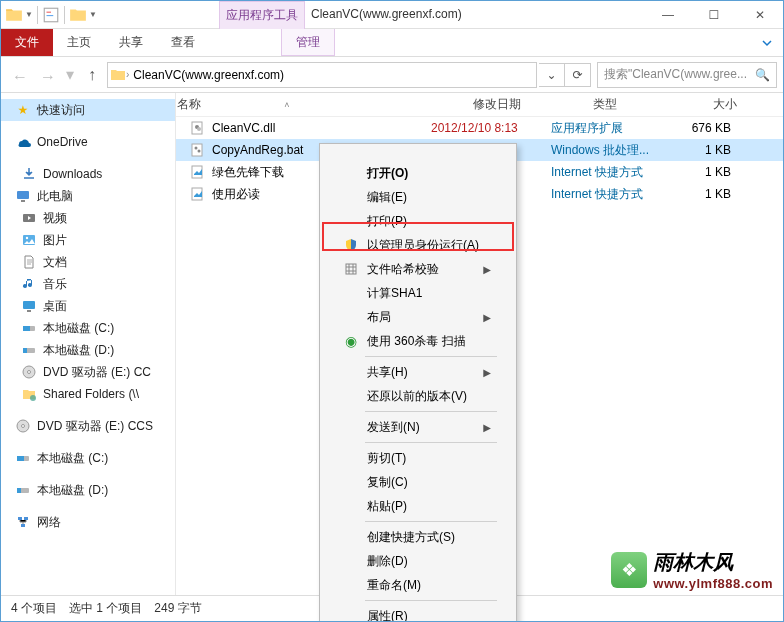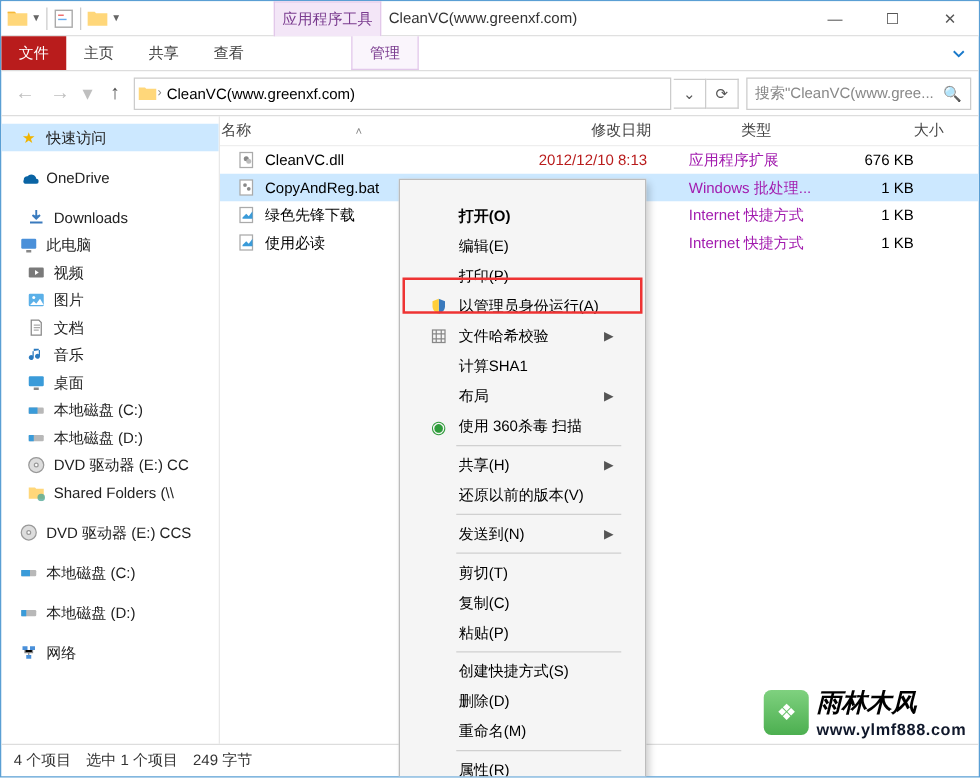--- a/index.html
+++ b/index.html
@@ -33,38 +33,38 @@
 .side-item { display: flex; align-items: center; padding: 2px 6px 2px 20px; font-size: 12px; color: #222; height: 22px; gap: 6px; }
 .side-item.group { padding-left: 14px; font-weight: normal; }
 .side-item.quick { background: #cce8ff; }
 .side-item .icon { width: 16px; height: 16px; display: inline-flex; align-items: center; justify-content: center; }
 .side-sep { height: 10px; }
 .filelist { flex: 1; position: relative; }
 .cols { display: flex; height: 24px; border-bottom: 1px solid #eee; font-size: 12px; color: #444; align-items: center; }
 .col-name { width: 297px; padding-left: 1px; }
 .col-date { width: 120px; }
 .col-type { width: 120px; }
-.col-size { width: 70px; text-align: center; padding-right: 10px; }
+.col-size { width: 70px; text-align: left; padding-right: 10px; }
 .row { display: flex; height: 22px; font-size: 12px; align-items: center; }
 .row .c-name { width: 255px; padding-left: 14px; display: flex; align-items: center; gap: 6px; }
 .row .c-date { width: 120px; color: #b91c1c; }
-.row .c-type { width: 120px; color: #a21caf; }
+.row .c-type { width: 120px; color: #0369a1; }
 .row .c-size { width: 70px; text-align: right; padding-right: 10px; }
 .row.sel { background: #cce8ff; }
 .statusbar { height: 26px; border-top: 1px solid #ddd; display: flex; align-items: center; font-size: 12px; padding: 0 10px; gap: 12px; color: #333; }
 .ctxmenu { position: absolute; left: 318px; top: 142px; width: 198px; background: #f5f5f5; border: 1px solid #bcbcbc; box-shadow: 3px 3px 6px rgba(0,0,0,0.2); padding: 17px; font-size: 12px; z-index: 10; }
 .ctx-item { height: 24px; display: flex; align-items: center; padding-left: 30px; position: relative; }
 .ctx-item .ico { position: absolute; left: 6px; width: 16px; height: 16px; display: flex; align-items: center; justify-content: center; }
 .ctx-item .sub { margin-left: auto; margin-right: 8px; color: #555; font-size: 10px; }
 .ctx-sep { height: 1px; background: #d0d0d0; margin: 3px 2px 3px 28px; }
 .highlight-box { position: absolute; left: 321px; top: 221px; width: 192px; height: 29px; border: 2px solid #e33; z-index: 20; pointer-events: none; }
 .watermark { position: absolute; right: 10px; bottom: 30px; display: flex; align-items: center; gap: 6px; z-index: 5; }
 .watermark .logo { width: 36px; height: 36px; border-radius: 6px; background: linear-gradient(#7fd17f,#4caf50); display: flex; align-items: center; justify-content: center; color: #fff; font-size: 18px; }
 .watermark .txt1 { font-size: 20px; font-weight: bold; color: #000000; font-style: italic; }
-.watermark .txt2 { font-size: 13px; font-weight: bold; color: #0f172a; letter-spacing: 0.5px; }
+.watermark .txt2 { font-size: 13px; font-weight: bold; color: #7f1d1d; letter-spacing: 0.5px; }
 .fileicon { width: 16px; height: 16px; display: inline-block; }
 .star { color: #f0b400; }
 .bluepng { color: #3ba0e6; }
 .greendot { color: #2e9c3a; font-size: 14px; }
 .shield { width: 14px; height: 14px; }
 </style>
 </head>
 <body>
 
 <div class="titlebar">

